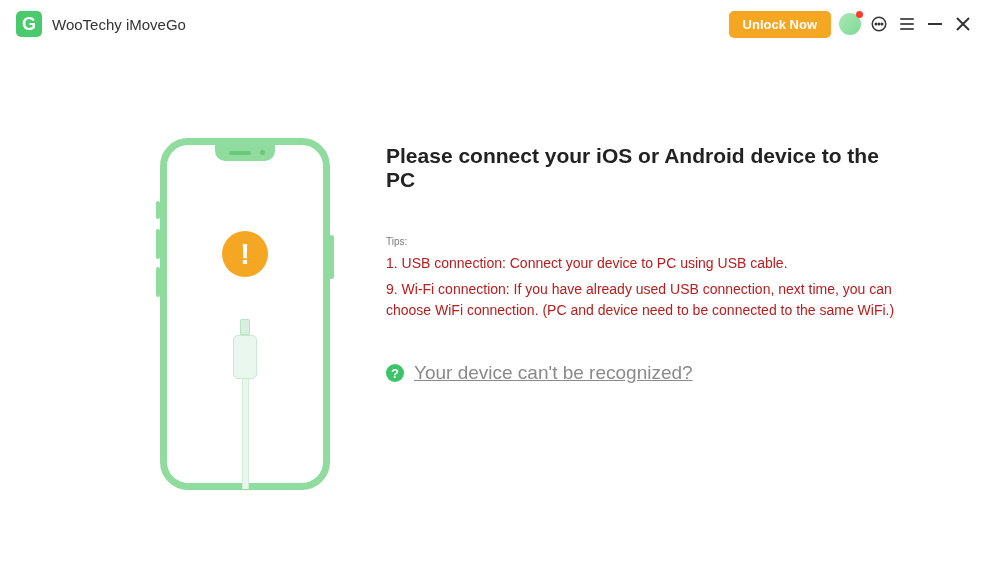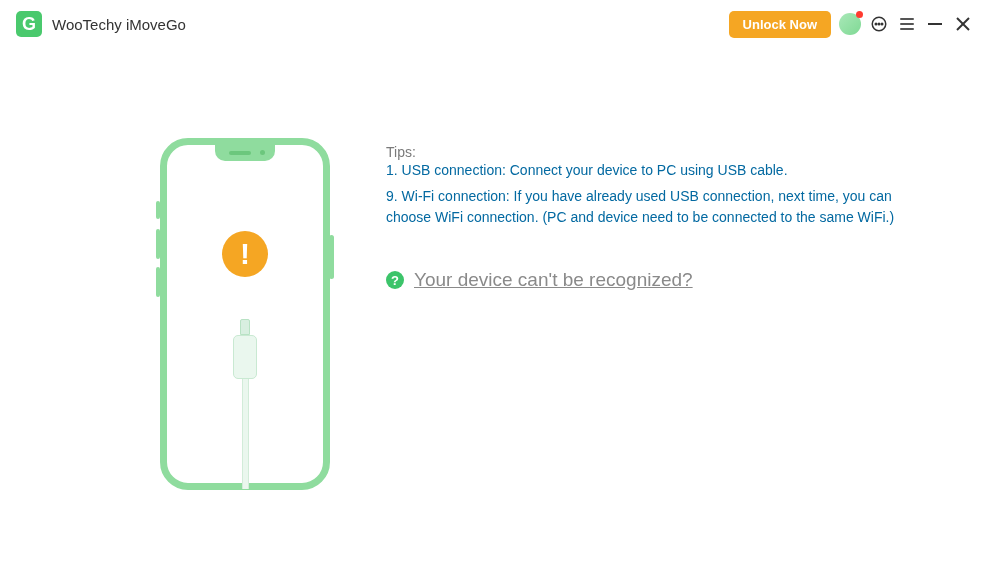--- a/index.html
+++ b/index.html
@@ -176,22 +176,22 @@
     }
 
     
     .content { flex:1; padding-top:6px; }
     .headline {
       font-size: 21px;
       color:#222;
       font-weight:600;
       margin-bottom: 44px;
     }
-    .tips-label { font-size:14px; color:#7a7a7a; margin-bottom:0; }
-    .tip-line { font-size:14px; color:#0369a1; line-height:1.55; margin-bottom:4px; }
+    .tips-label { font-size:10px; color:#7a7a7a; margin-bottom:6px; }
+    .tip-line { font-size:14px; color:#b91c1c; line-height:1.55; margin-bottom:4px; }
 
     .help-row {
       display:flex; align-items:center; gap:10px;
       margin-top: 40px;
     }
     .help-q {
       width:18px; height:18px; border-radius:50%;
       background:#3cc46a; color:#fff;
       font-size:13px; font-weight:700;
       display:flex; align-items:center; justify-content:center;
@@ -256,20 +256,21 @@
       </div>
       <div class="cable">
         <div class="usb-tip"></div>
         <div class="usb-body"></div>
         <div class="usb-cord"></div>
       </div>
     </div>
   </div>
 
   <div class="content">
+    <h1 class="headline">Please connect your iOS or Android device to the PC</h1>
     <div class="tips-label">Tips:</div>
     <div class="tip-line">1. USB connection: Connect your device to PC using USB cable.</div>
     <div class="tip-line">9. Wi-Fi connection: If you have already used USB connection, next time, you can choose WiFi connection. (PC and device need to be connected to the same WiFi.)</div>
 
     <div class="help-row">
       <div class="help-q">
         <span>?</span>
       </div>
       <a class="help-link">Your device can't be recognized?</a>
     </div>

